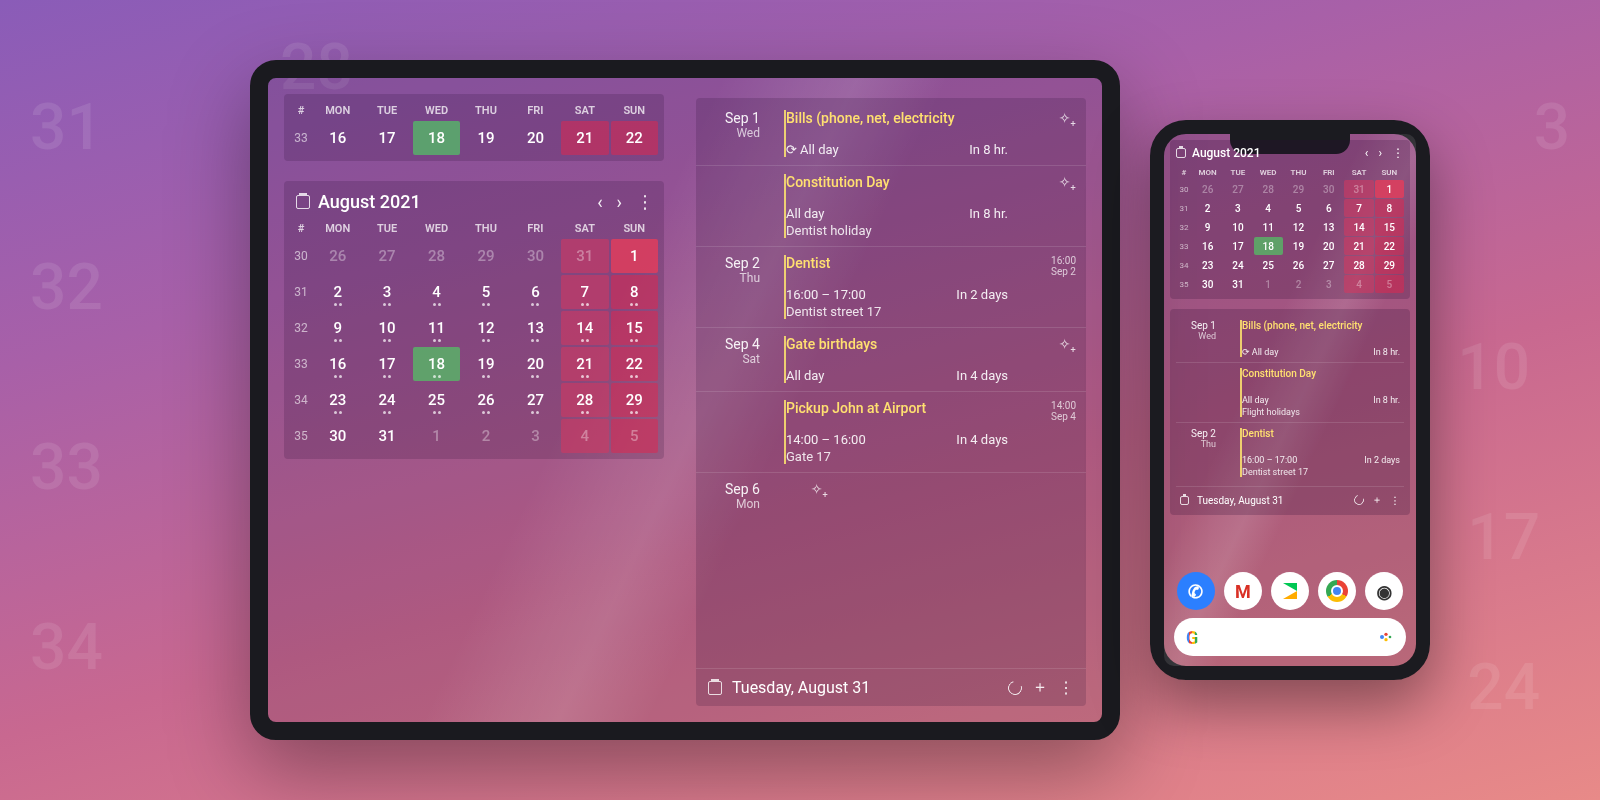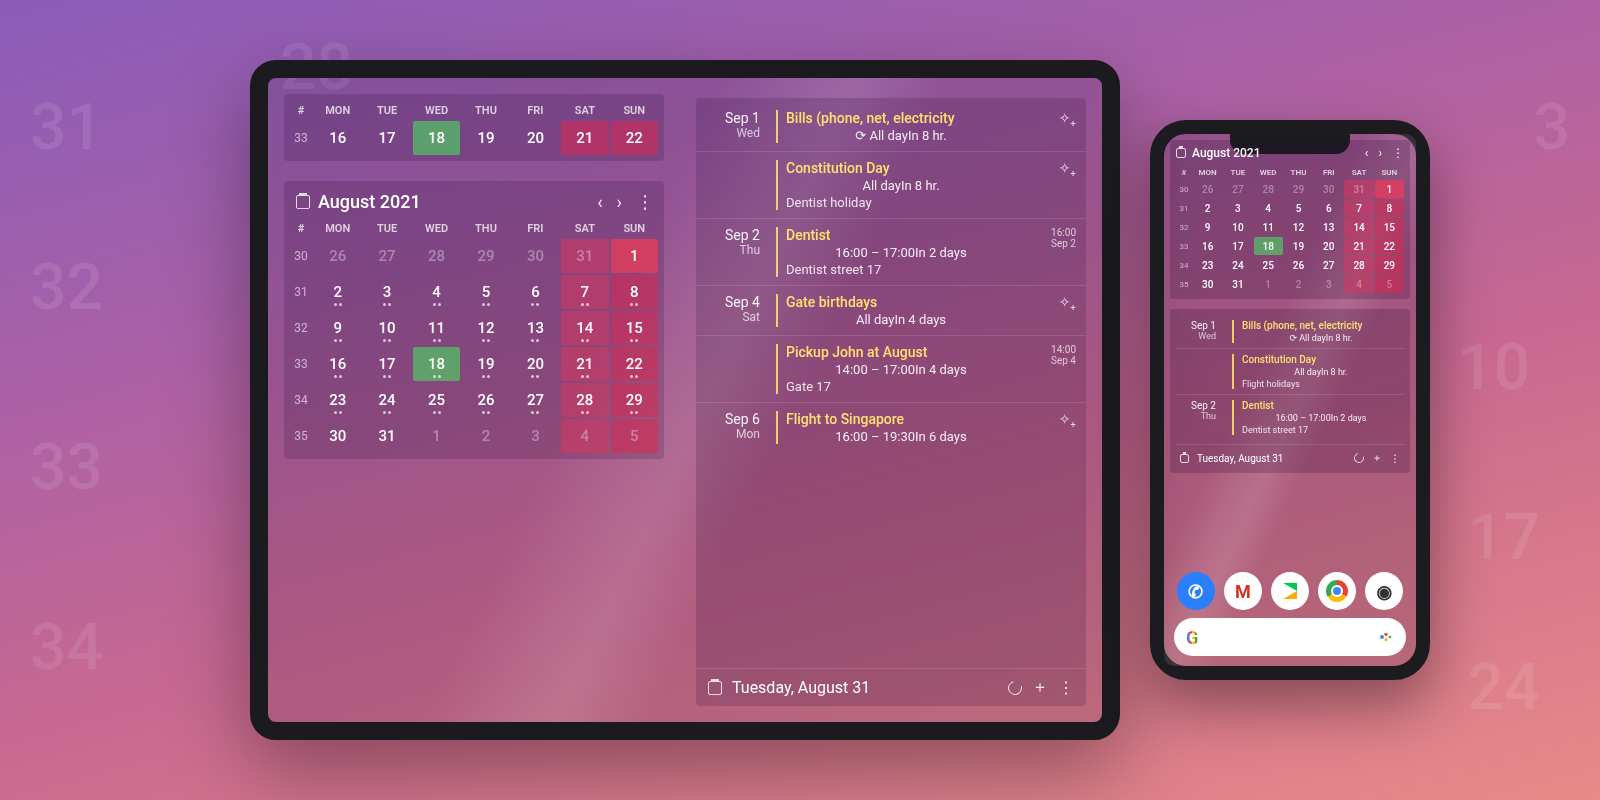--- a/index.html
+++ b/index.html
@@ -40,27 +40,27 @@
 .dots i{width:3px;height:3px;border-radius:50%;background:rgba(255,255,255,.7)}
 
 .monthtitle{font-size:18px;font-weight:500;flex:1}
 .nav{display:flex;gap:14px;align-items:center;color:rgba(255,255,255,.9)}
 .chev{font-size:18px;cursor:pointer}
 .menu{font-size:18px;letter-spacing:-2px;cursor:pointer}
 .calicon{width:14px;height:14px;border:1.5px solid rgba(255,255,255,.8);border-radius:2px;position:relative}
 .calicon:before{content:"";position:absolute;top:-3px;left:2px;right:2px;height:2px;background:rgba(255,255,255,.8)}
 
 .evlist{display:flex;flex-direction:column;padding:4px 0}
-.evrow{display:flex;gap:16px;padding:8px 10px;border-top:1px solid rgba(255,255,255,.12)}
+.evrow{display:flex;gap:24px;padding:8px 10px;border-top:1px solid rgba(255,255,255,.12)}
 .evrow:first-child{border-top:none}
 .evdate{width:54px;text-align:right;font-size:14px;color:rgba(255,255,255,.92)}
 .evdate .dow{font-size:12px;color:rgba(255,255,255,.7)}
-.evbody{flex:1;border-left:2px solid rgba(255,230,110,.85);padding-left:8px}
+.evbody{flex:1;border-left:2px solid rgba(255,230,110,.85);}
 .evtitle{font-size:14px;color:#ffe070;font-weight:500}
-.evline{display:flex;justify-content:center;font-size:13px;color:rgba(255,255,255,.9);margin-top:2px}
+.evline{display:flex;justify-content:space-between;font-size:13px;color:rgba(255,255,255,.9);margin-top:16px}
 .evsub{font-size:13px;color:rgba(255,255,255,.85);margin-top:2px}
 .evmeta{width:44px;font-size:10px;text-align:right;color:rgba(255,255,255,.7)}
 .sparkle{font-size:14px;color:rgba(255,255,255,.8)}
 .toolbar{position:absolute;left:0;right:0;bottom:0;display:flex;align-items:center;gap:10px;padding:8px 12px;border-top:1px solid rgba(255,255,255,.12)}
 .toolbar .spacer{flex:1}
 .tbtn{font-size:16px;cursor:pointer;color:rgba(255,255,255,.9)}
 .refresh{width:14px;height:14px;border:1.5px solid rgba(255,255,255,.85);border-radius:50%;border-top-color:transparent;transform:rotate(30deg)}
 
 .phone{position:absolute;right:170px;top:120px;width:280px;height:560px;border:14px solid #1b1b20;border-radius:36px;background:rgba(30,10,40,.18);box-shadow:0 25px 60px rgba(0,0,0,.4)}
 .notch{position:absolute;top:0;left:50%;transform:translateX(-50%);width:120px;height:20px;background:#1b1b20;border-radius:0 0 14px 14px}
@@ -335,38 +335,31 @@
             <div class="evline">
               <span>All day</span>
               <span>In 4 days</span>
             </div>
           </div>
           <div class="evmeta"><span class="sparkle">✧₊</span></div>
         </div>
         <div class="evrow">
           <div class="evdate">&nbsp;<div class="dow"></div></div>
           <div class="evbody">
-            <div class="evtitle">Pickup John at August</div>
+            <div class="evtitle">Pickup John at Airport</div>
             <div class="evline">
-              <span>14:00 – 17:00</span>
+              <span>14:00 – 16:00</span>
               <span>In 4 days</span>
             </div>
             <div class="evsub">Gate 17</div>
           </div>
           <div class="evmeta">14:00<br>Sep 4</div>
         </div>
         <div class="evrow">
           <div class="evdate">Sep 6<div class="dow">Mon</div></div>
-          <div class="evbody">
-            <div class="evtitle">Flight to Singapore</div>
-            <div class="evline">
-              <span>16:00 – 19:30</span>
-              <span>In 6 days</span>
-            </div>
-          </div>
           <div class="evmeta"><span class="sparkle">✧₊</span></div>
         </div>
       </div>
     <div class="toolbar">
       <span class="calicon"></span>
       <span>Tuesday, August 31</span>
       <span class="spacer"></span>
       <span class="refresh"></span>
       <span class="tbtn">＋</span>
       <span class="tbtn">⋮</span>

